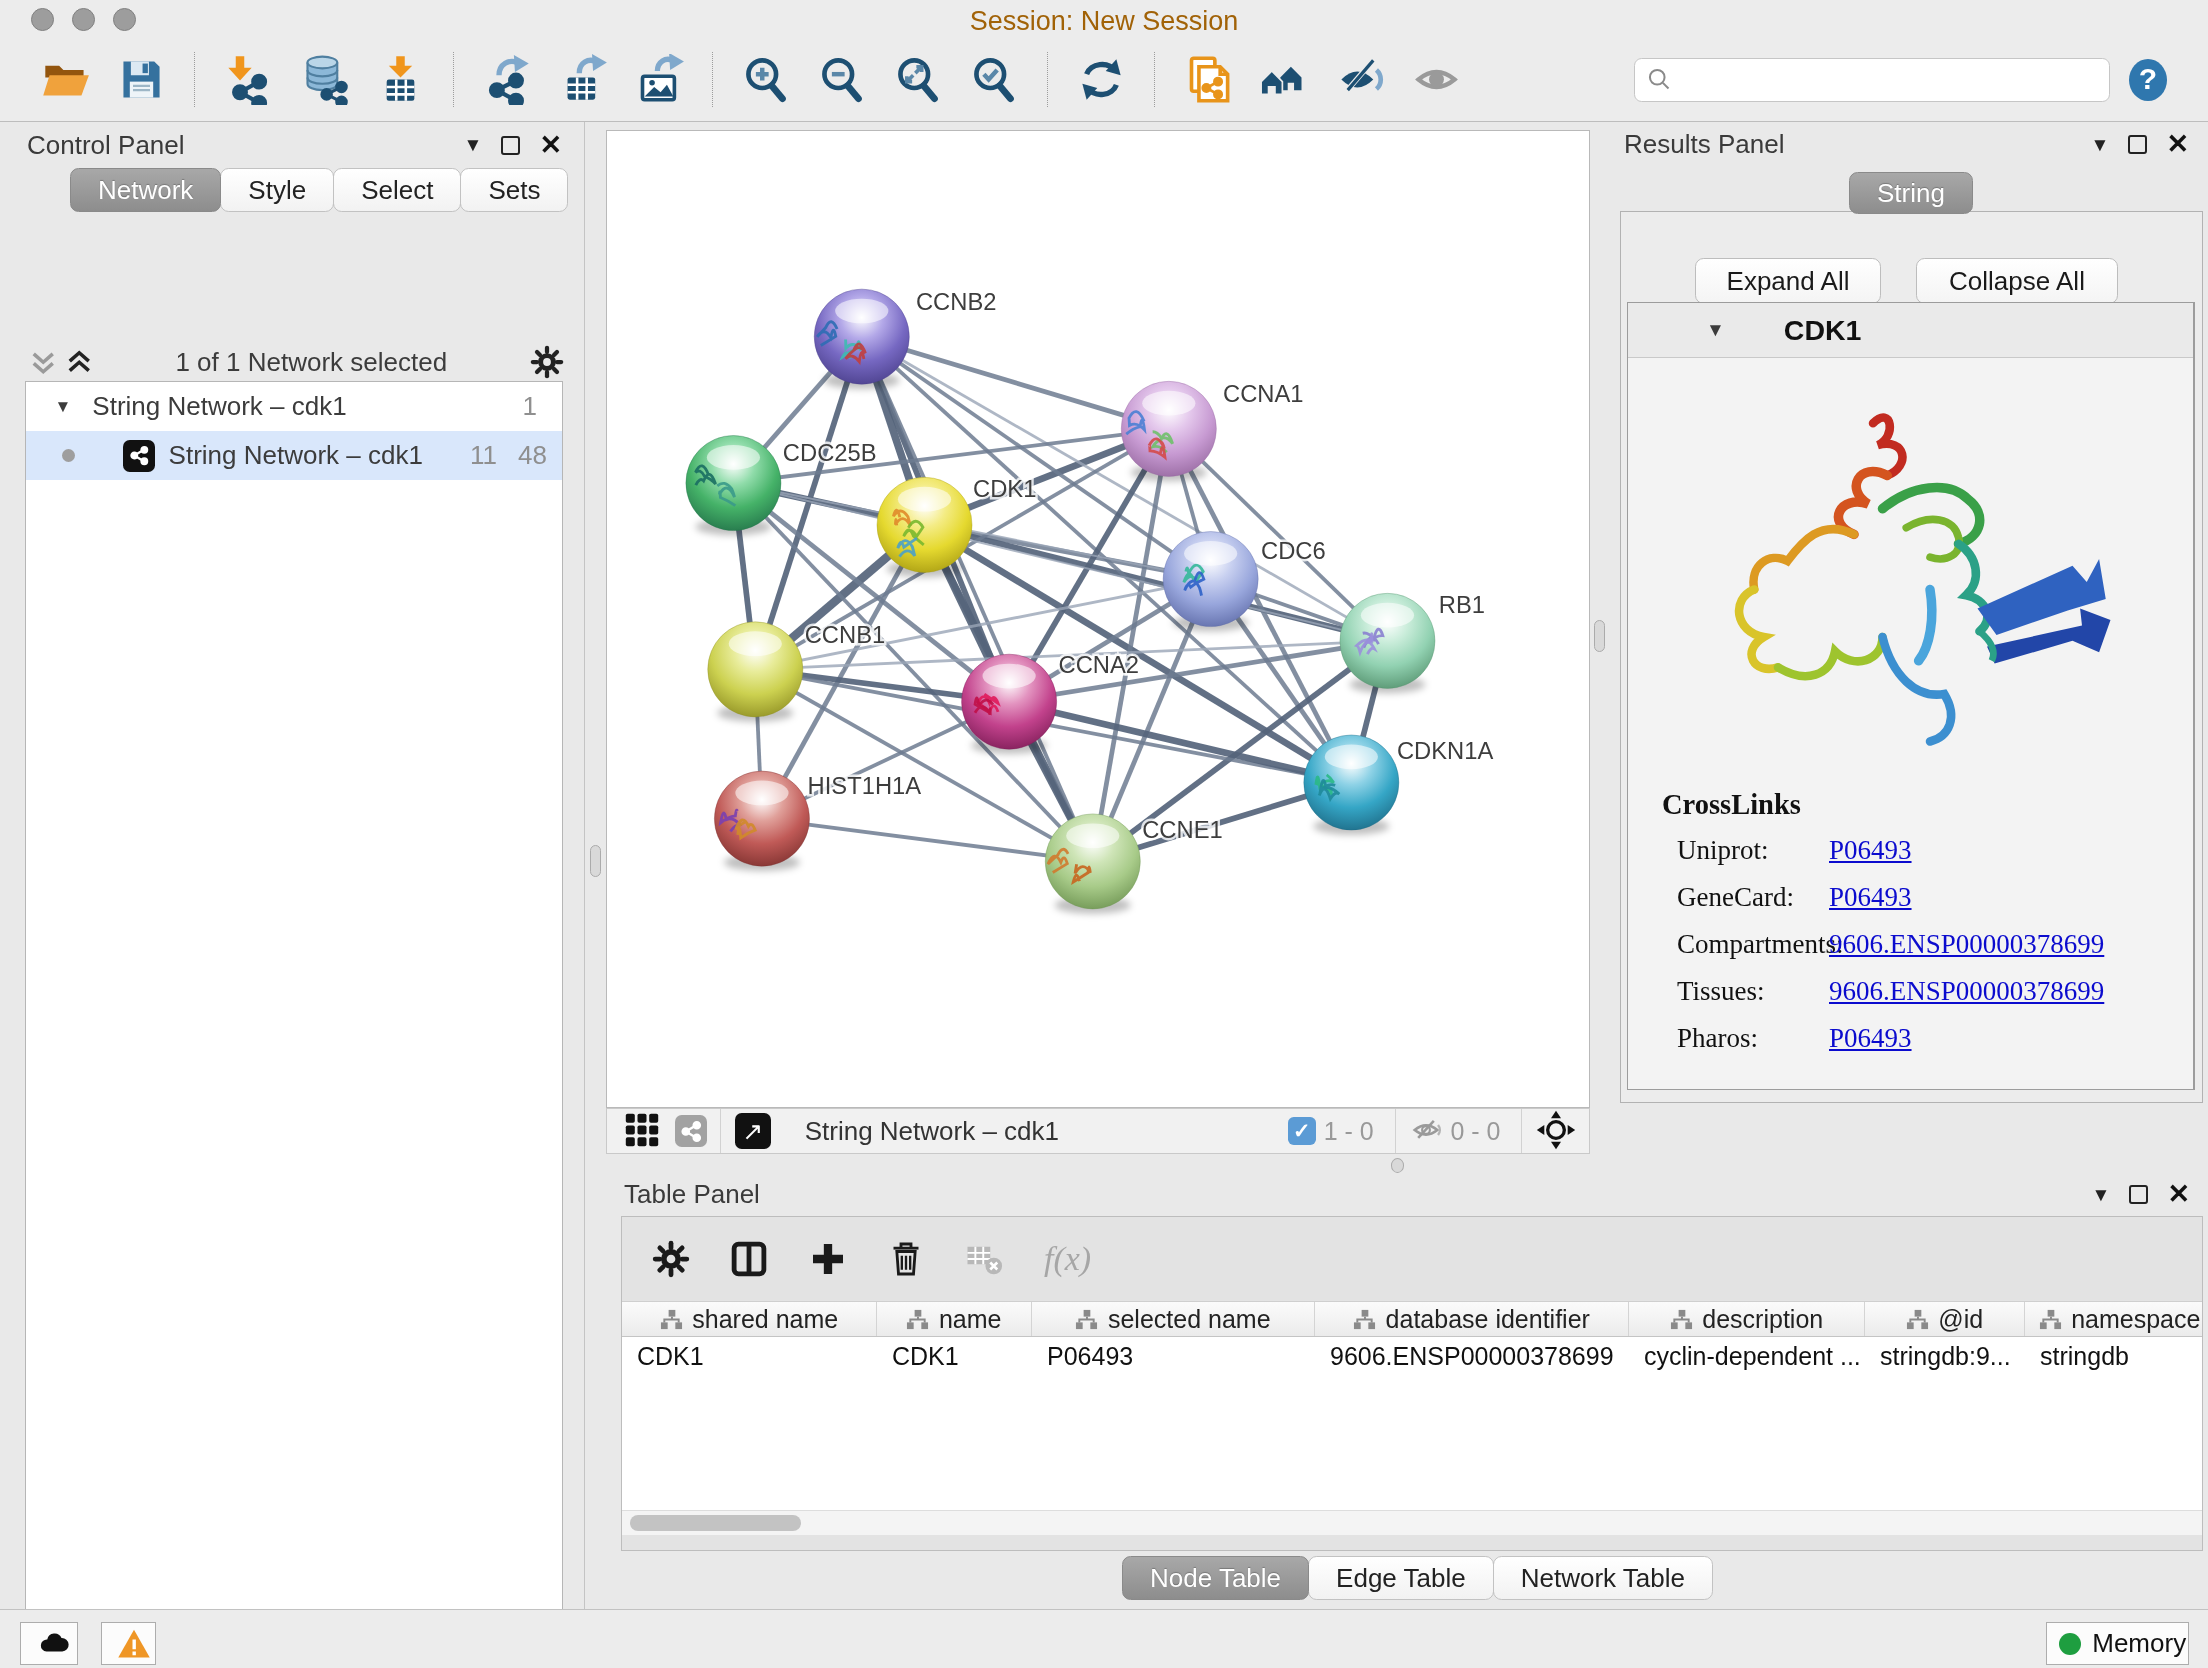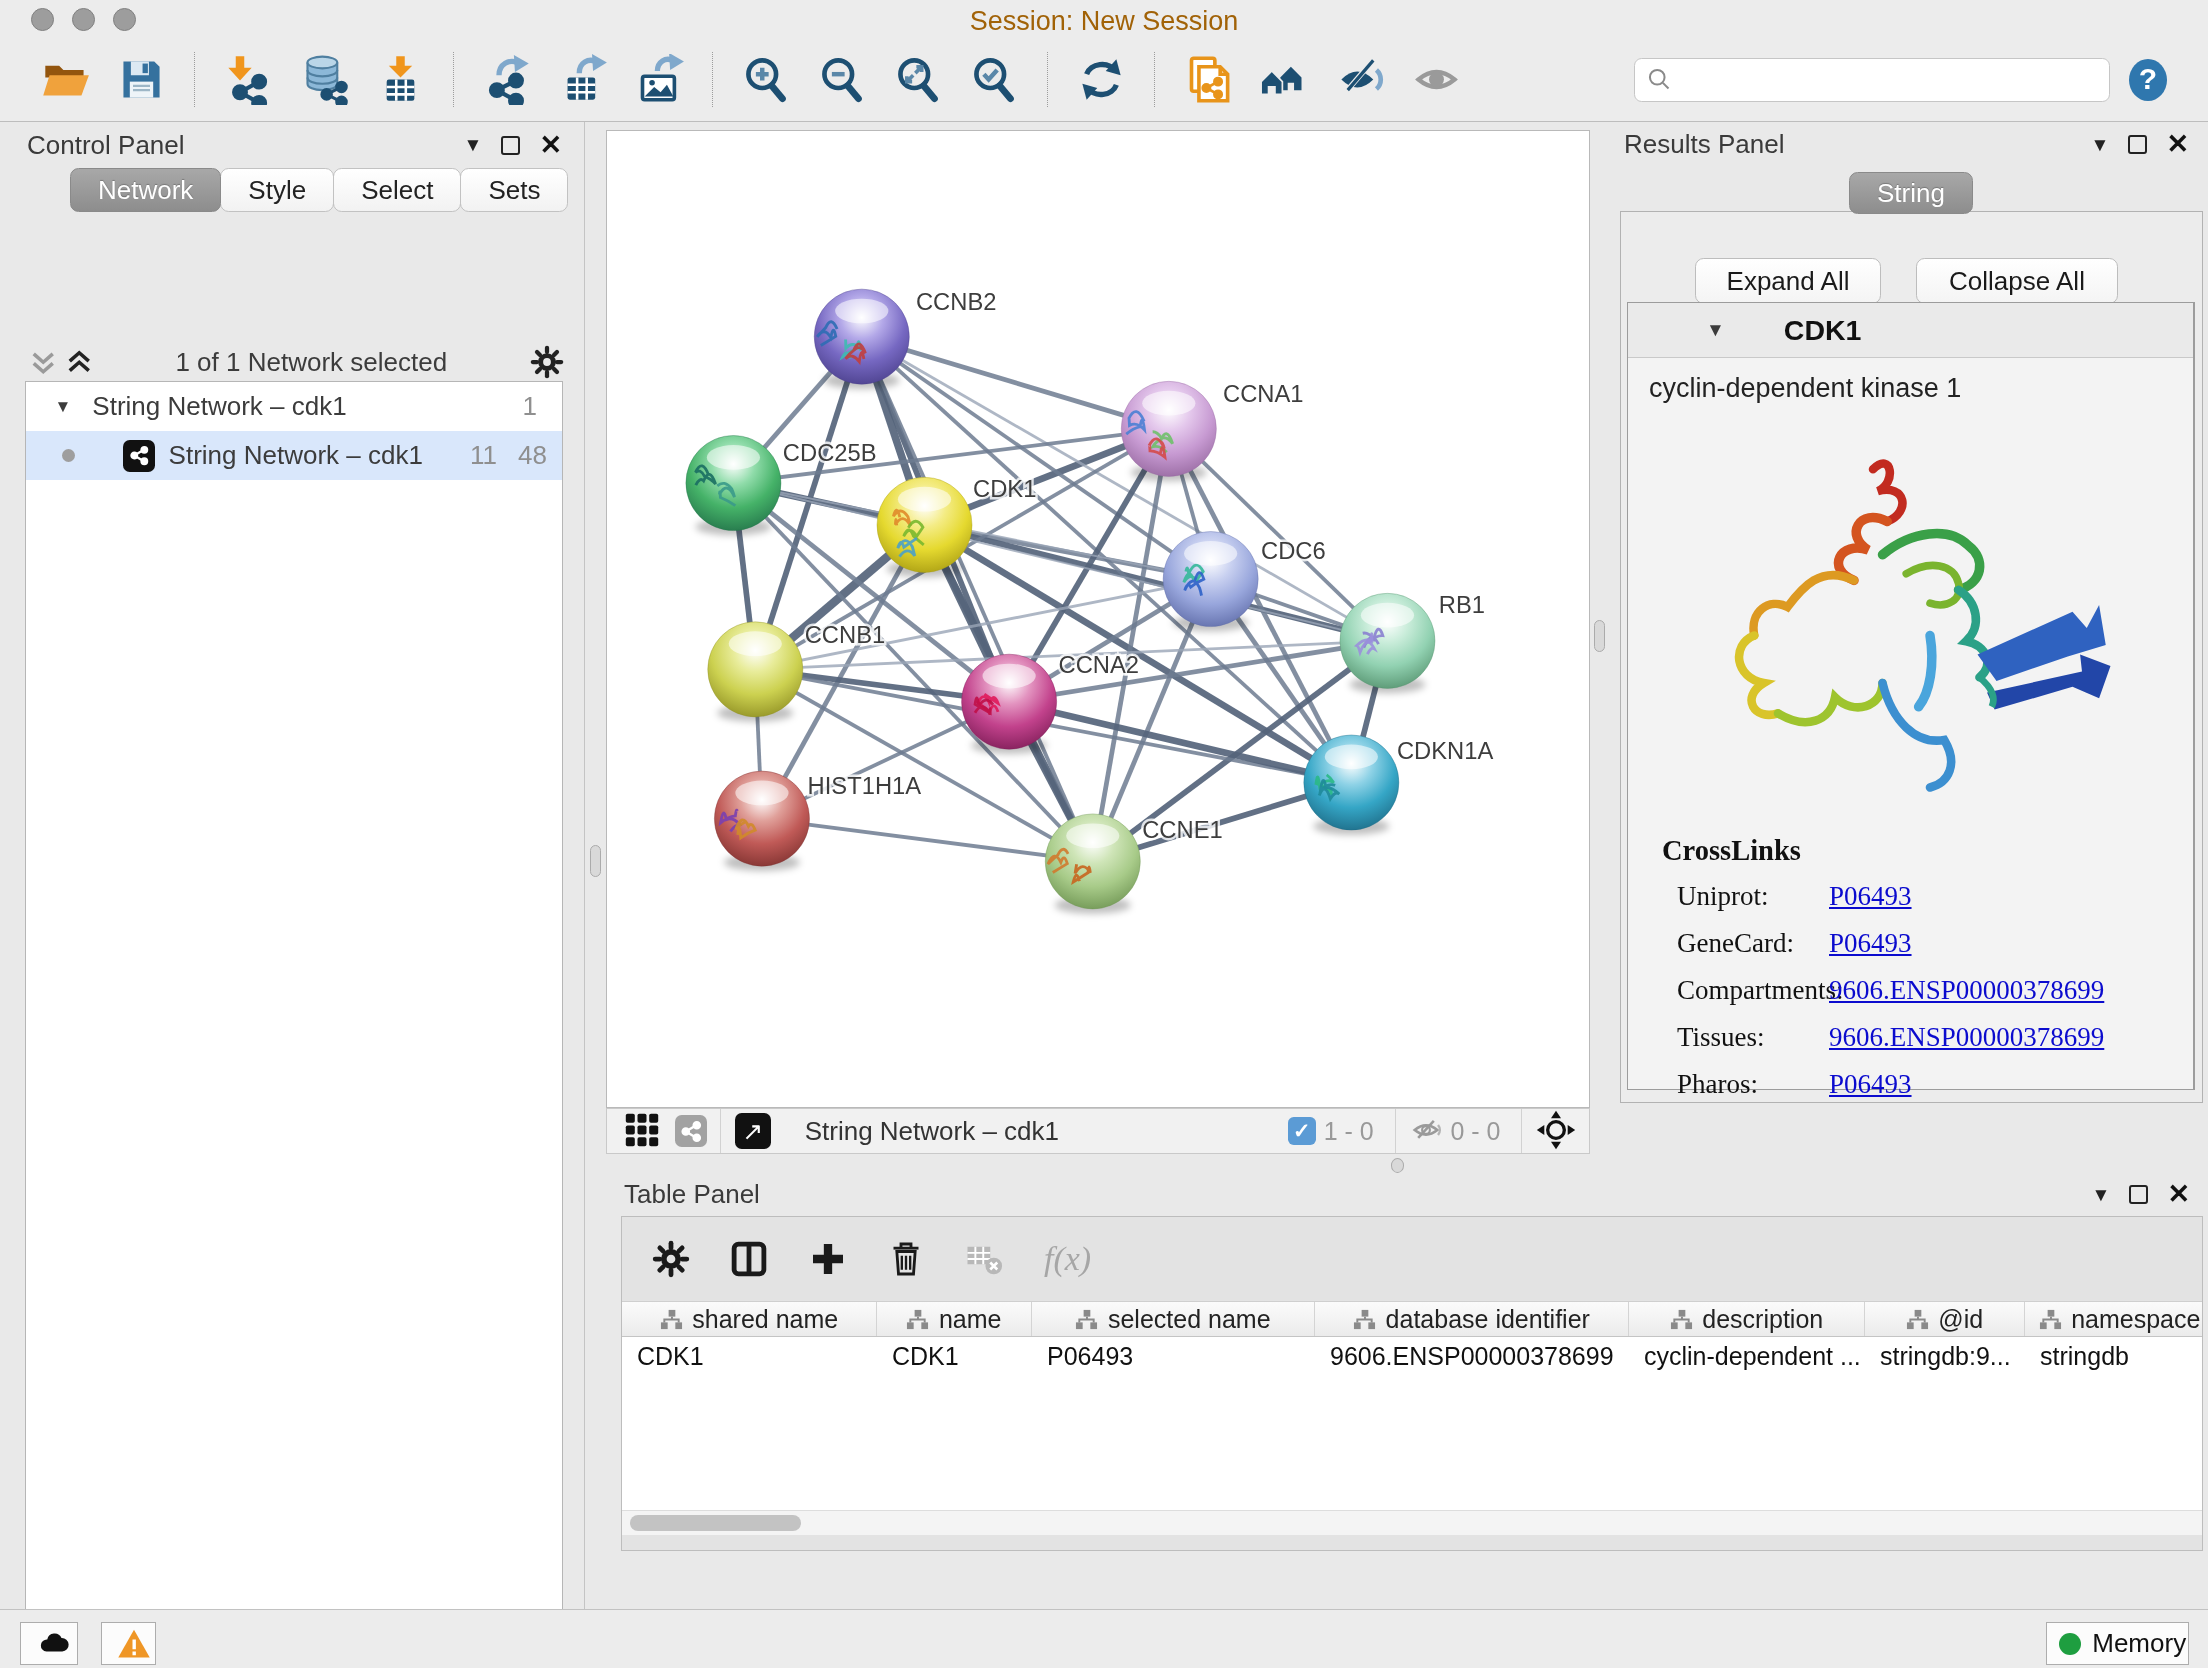--- a/index.html
+++ b/index.html
@@ -638,21 +638,20 @@
     </div>
     <div class="btn abs" style="left:295px; top:46px; width:202px; height:46px">
       <span>Collapse All</span>
     </div>
   </div>
   <div id="rp-section" class="abs">
     <div id="rp-entry-header">
       <span style="margin-left:78px; font-size:19px">▼</span>
       <span id="rp-gene" style="margin-left:59px">CDK1</span>
     </div>
-    <div style="padding:15px 0 0 21px; font-size:27px; color:#222">cyclin-dependent kinase 1</div>
 
     <svg viewBox="0 0 500 420" width="476" height="399" style="display:block; margin:13.3px auto 0">
       <g fill="none" stroke-linecap="round">
         <path d="M210 55 C230 35 235 70 215 78 C245 70 250 100 225 110" stroke="#c22b20" stroke-width="9"></path>
         <path d="M225 110 C195 95 180 125 205 140 C175 130 160 160 190 172" stroke="#d4541f" stroke-width="10"></path>
         <path d="M190 172 C155 155 135 180 120 200 C100 190 80 205 85 230" stroke="#dd9a22" stroke-width="9"></path>
         <path d="M85 230 C60 240 65 275 95 280 C70 295 85 320 110 312" stroke="#d9c42a" stroke-width="9"></path>
         <path d="M110 312 C140 330 165 320 170 295 C190 315 220 305 220 280" stroke="#9ec42e" stroke-width="9"></path>
         <path d="M220 145 C250 120 290 115 310 135 C330 150 325 175 300 182" stroke="#3aa048" stroke-width="10"></path>
         <path d="M245 165 C270 150 295 155 300 175 C305 192 288 202 270 196" stroke="#7ab42e" stroke-width="8"></path>
@@ -835,20 +834,31 @@
           <div class="td" style="width: 314px;">9606.ENSP00000378699</div>
           <div class="td" style="width: 236px;">cyclin-dependent ...</div>
           <div class="td" style="width: 160px;">stringdb:9...</div>
           <div class="td" style="width: 190px;">stringdb</div>
         </div>
       </div>
     <div id="hscroll">
       <div id="hscroll-thumb"></div>
     </div>
   </div>
+  <div class="tabs abs" id="tp-tabs">
+    <div class="tab active">
+        <span>Node Table</span>
+      </div>
+    <div class="tab">
+        <span>Edge Table</span>
+      </div>
+    <div class="tab">
+        <span>Network Table</span>
+      </div>
+  </div>
 
   <div id="statusbar" class="abs">
     <span class="sb-btn" style="left:20px; width:58px">
       <svg viewBox="0 0 48 48" width="36" height="36">
           <path d="M14 34 a8 8 0 0 1 1-16 a10 10 0 0 1 19-2 a8 8 0 0 1 1 18z" fill="#111"></path>
         </svg>
     </span>
     <span class="sb-btn" style="left:101px; width:55px">
       <svg viewBox="0 0 48 48" width="36" height="36">
           <path d="M24 5 L45 42 H3z" fill="#ef9626"></path>

